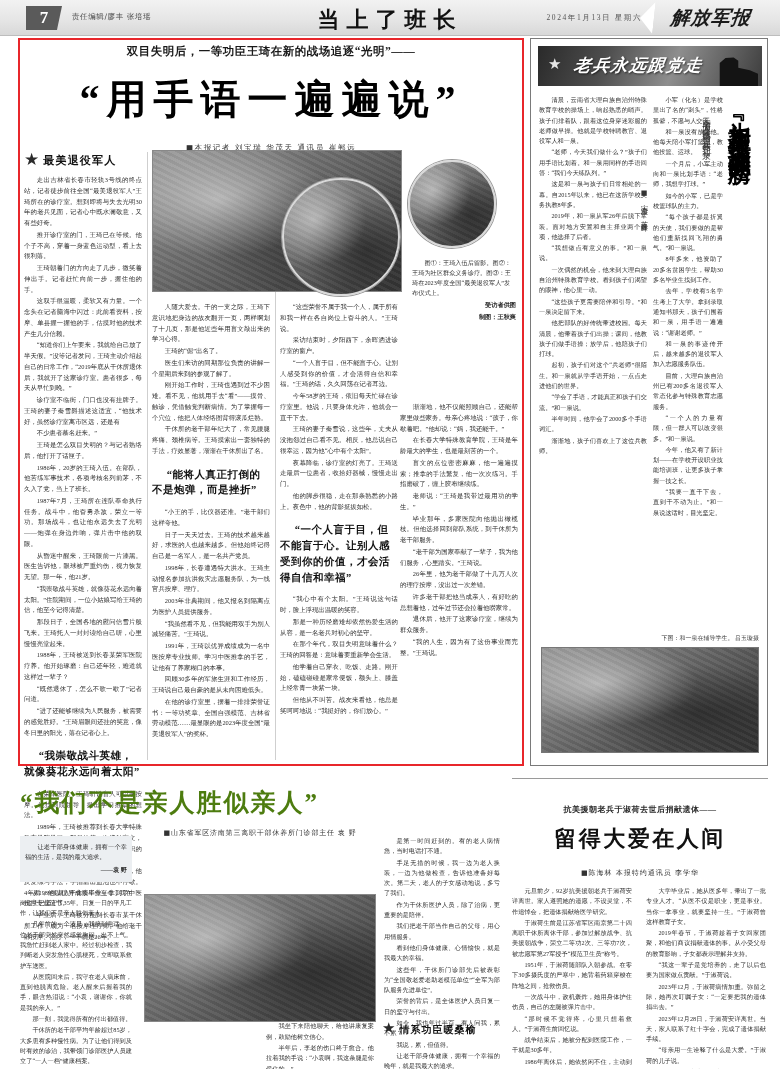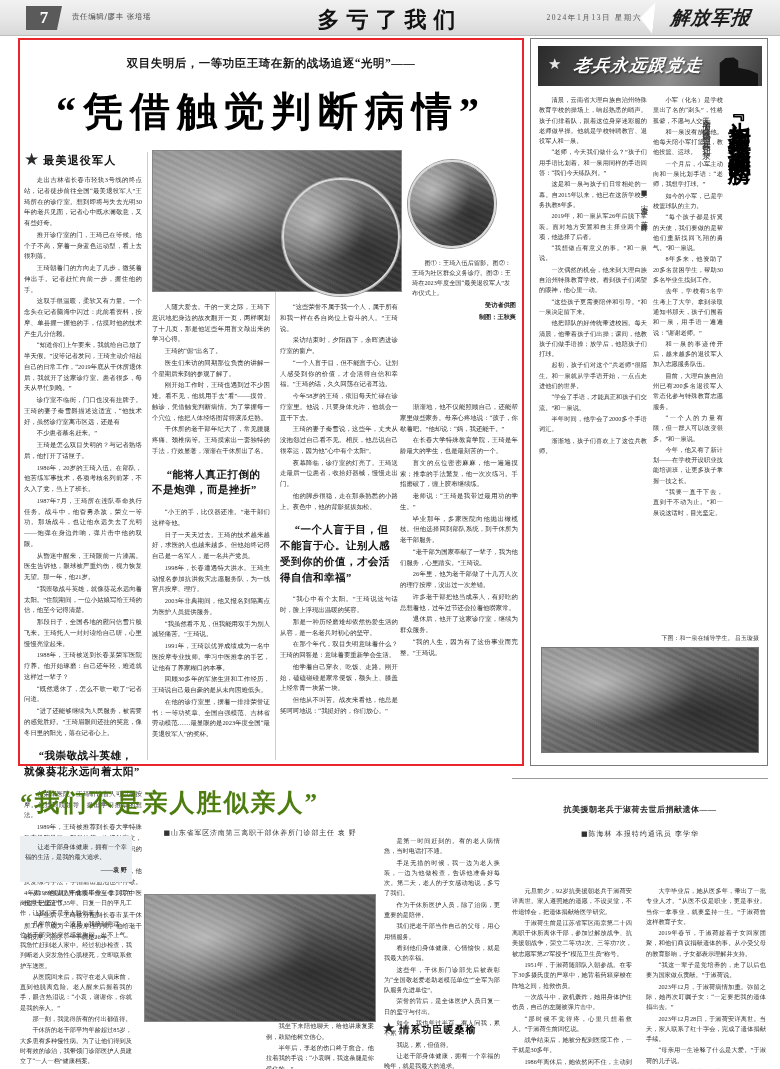--- a/index.html
+++ b/index.html
@@ -62,21 +62,21 @@
   
   .red-box {
     position: absolute; left: 18px; top: 38px; width: 506px; height: 728px;
     border: 2.5px solid #e8262b;
   }
 
   
   .feature { position: absolute; left: 24px; top: 44px; width: 494px; }
   .shoulder {
     text-align: center; font-size: 11.5px; font-weight: bold; color: #1a1a1a;
-    letter-spacing: .5px; margin-top: 12px;
+    letter-spacing: .5px; 
   }
   .main-headline {
     text-align: center; font-size: 40px; font-weight: bold;
     letter-spacing: 7px; margin-top: 13px; color: #000;
     font-family: "Liberation Serif", serif;
   }
   .byline {
     text-align: center; font-size: 7.5px; color: #333; margin-top: 16px;
     letter-spacing: 1.6px; font-family: "DejaVu Sans", sans-serif;
   }
@@ -276,30 +276,30 @@
   .br-col.r2 { left: 134px; }
 </style>
 </head>
 <body>
 
 <div class="page">
 
   <div class="masthead">
     <div class="page-num-badge">7</div>
     <div class="editor-line">责任编辑/廖丰  张培瑶</div>
-    <div class="section-title">多亏了我们</div>
+    <div class="section-title">当上了班长</div>
     <div class="date-line">2024年1月13日   星期六</div>
     <div class="paper-logo">解放军报</div>
   </div>
 
   <div class="red-box"></div>
 
   <div class="feature">
     <div class="shoulder">双目失明后，一等功臣王琦在新的战场追逐“光明”——</div>
-    <div class="main-headline">“凭借触觉判断病情”</div>
+    <div class="main-headline">“用手语一遍遍说”</div>
     <div class="byline">■本报记者  刘宝瑞  华茂天  通讯员  崔郸远</div>
   </div>
 
   <div class="cols">
     <div class="colsep" style="left:123px"></div>
     <div class="colsep" style="left:251px"></div>
 
     <div class="col c1">
       <div class="star-tag">
         <span class="star-glyph">★</span>
@@ -496,20 +496,21 @@
   </div>
 
   <div class="badge-tag">
     <span class="star-glyph">★</span>
     <span class="badge-tag-label">情系功臣暖桑榆</span>
   </div>
 
   <div class="br">
     <div class="br-divider"></div>
     <div class="br-shoulder">抗美援朝老兵于淑荷去世后捐献遗体——</div>
+    <div class="br-headline">留得大爱在人间</div>
     <div class="br-byline">■陈海林  本报特约通讯员  李学华</div>
 
     <div class="br-cols">
       <div class="br-col r1">
         <p>元旦前夕，92岁抗美援朝老兵于淑荷安详离世。家人遵照她的遗愿，不设灵堂，不作追悼会，把遗体捐献给医学研究。</p>
         <p>于淑荷生前是江苏省军区南京第二十四离职干休所离休干部，参加过解放战争、抗美援朝战争，荣立二等功2次、三等功7次，被志愿军第27军授予“模范卫生员”称号。</p>
         <p>1951年，于淑荷随部队入朝参战。在零下30多摄氏度的严寒中，她背着药箱穿梭在阵地之间，抢救伤员。</p>
         <p>一次战斗中，敌机轰炸，她用身体护住伤员，自己的左腿被弹片击中。</p>
         <p>“那时候不觉得疼，心里只想着救人。”于淑荷生前回忆说。</p>
         <p>战争结束后，她被分配到医院工作，一干就是30多年。</p>

